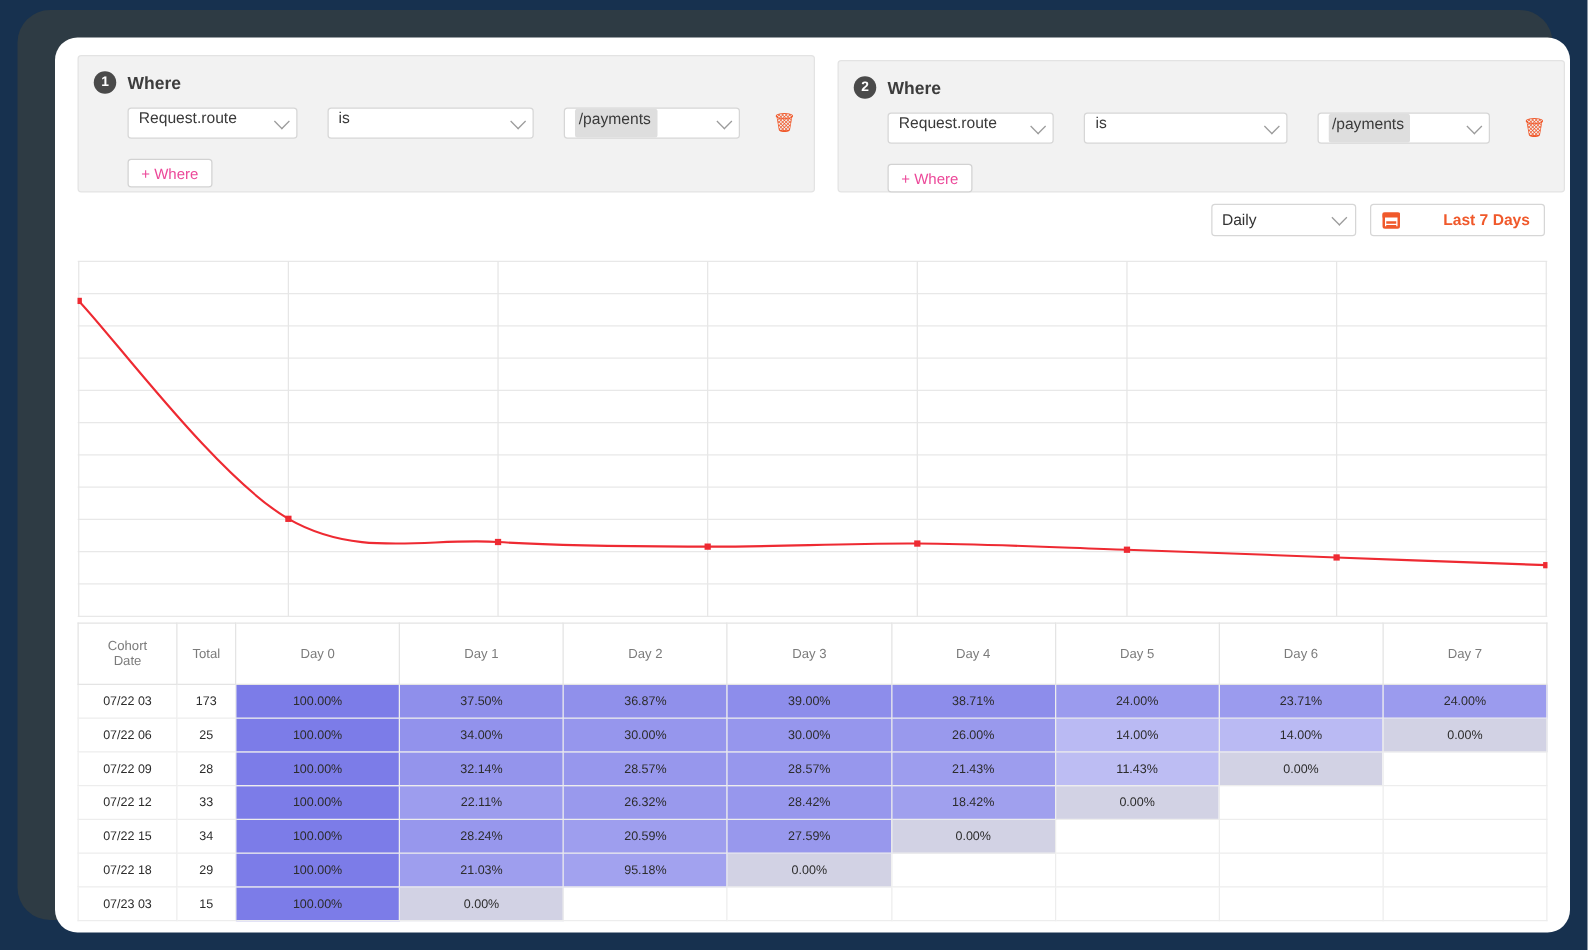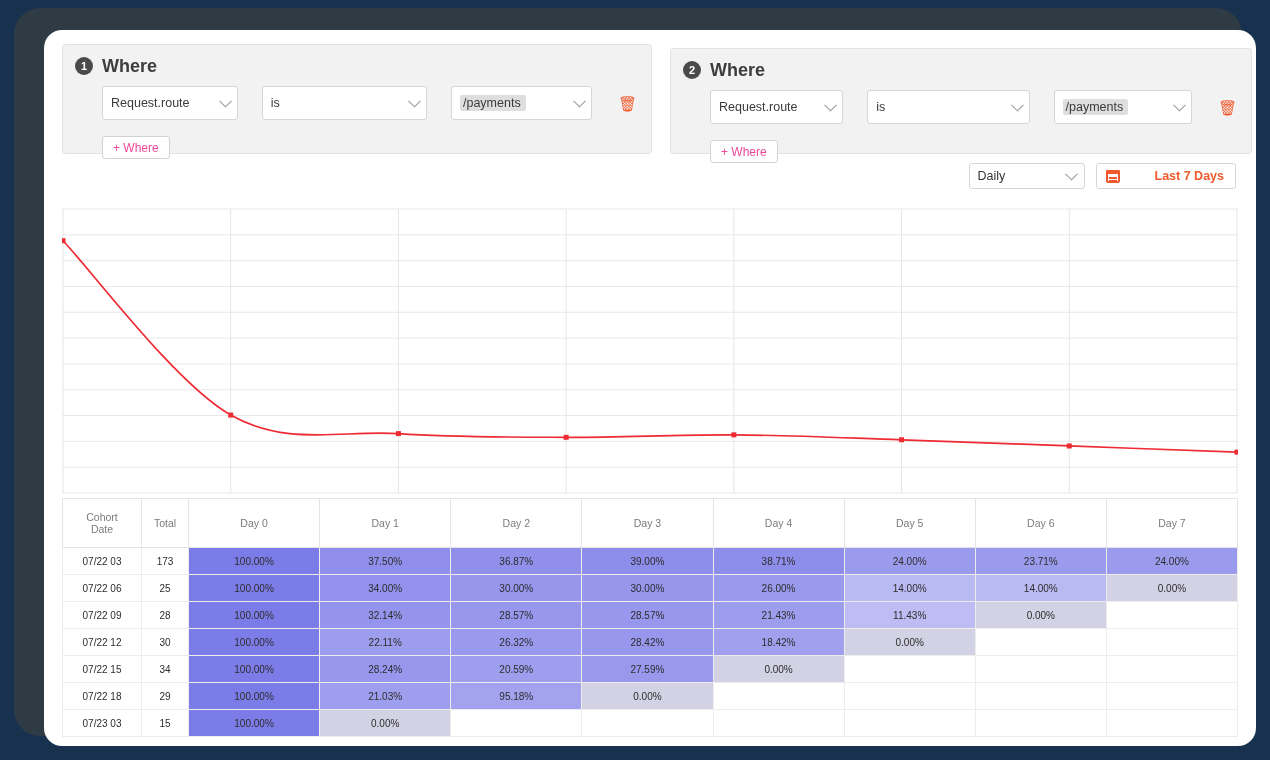--- a/index.html
+++ b/index.html
@@ -41,33 +41,33 @@
   #filter-card-1 { left: 0px; top: 0px; width: 590px; height: 110px; }
   #filter-card-2 { left: 608px; top: 4px; width: 582px; height: 106px; }
   .filter-head { display: flex; align-items: center; height: 22px; }
   .badge-num {
     width: 18px; height: 18px; border-radius: 50%;
     background: #4a4a4a; color: #ffffff;
     font-size: 11px; font-weight: bold;
     display: flex; align-items: center; justify-content: center;
     margin-right: 9px;
   }
-  .where-label { font-size: 18px; font-weight: bold; color: #3d3d3d; }
+  .where-label { font-size: 14px; font-weight: bold; color: #3d3d3d; }
   .filter-controls {
     display: flex; align-items: center;
     margin-top: 9px; margin-left: 27px;
   }
   .sel {
     position: relative;
     height: 25px;
     background: #ffffff;
     border: 1px solid #d6d6d6;
     border-radius: 3px;
-    display: flex; align-items: center;
-    padding: 16px 8px;
+    display: flex; 
+    padding: 0 8px;
     margin-right: 24px;
     font-size: 12.5px; color: #3a3a3a;
   }
   .sel.w-field { width: 154px; }
   .sel.w-op    { width: 188px; }
   .sel.w-val   { width: 160px; }
   .sel .chev {
     position: absolute; right: 7px; top: 50%;
     width: 9px; height: 9px;
     border-left: 1.6px solid #9b9b9b;
@@ -328,21 +328,21 @@
               <td style="background: rgba(124, 124, 232, 0.82);">32.14%</td>
               <td style="background: rgba(124, 124, 232, 0.792);">28.57%</td>
               <td style="background: rgba(124, 124, 232, 0.792);">28.57%</td>
               <td style="background: rgba(124, 124, 232, 0.745);">21.43%</td>
               <td style="background: rgba(124, 124, 232, 0.506);">11.43%</td>
               <td style="background: rgb(210, 210, 228);">0.00%</td>
               <td style="background: rgb(255, 255, 255);"></td>
             </tr>
             <tr>
               <td class="lbl">07/22 12</td>
-              <td class="lbl">30</td>
+              <td class="lbl">33</td>
               <td style="background: rgb(124, 124, 232);">100.00%</td>
               <td style="background: rgba(124, 124, 232, 0.75);">22.11%</td>
               <td style="background: rgba(124, 124, 232, 0.776);">26.32%</td>
               <td style="background: rgba(124, 124, 232, 0.792);">28.42%</td>
               <td style="background: rgba(124, 124, 232, 0.72);">18.42%</td>
               <td style="background: rgb(210, 210, 228);">0.00%</td>
               <td style="background: rgb(255, 255, 255);"></td>
               <td style="background: rgb(255, 255, 255);"></td>
             </tr>
             <tr>

